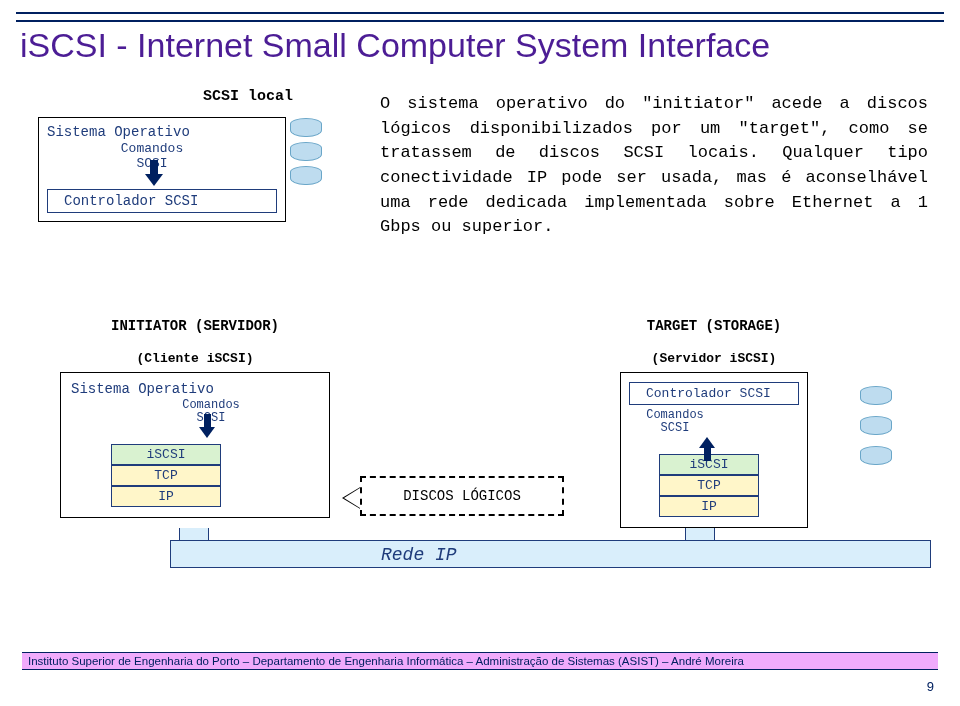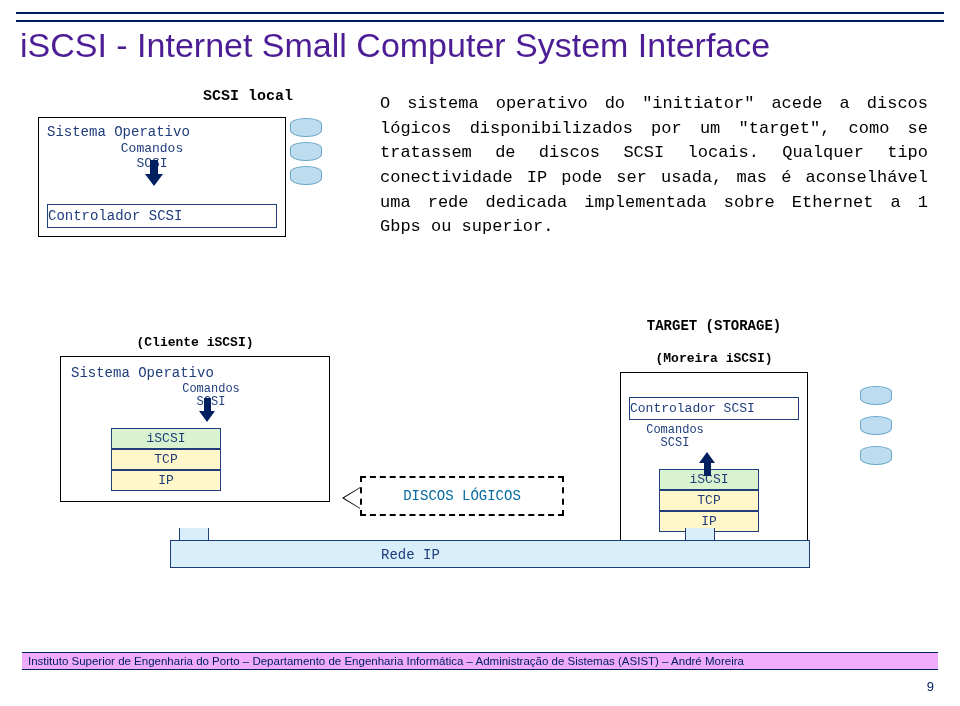--- a/index.html
+++ b/index.html
@@ -88,22 +88,22 @@
     position: relative;
     top: -26px; left: -4px;
     width: 8px; height: 14px;
     background: #002060;
   }
   .ctrl-box {
     border: 1.5px solid #1f3c7b;
     font-family: "Courier New", monospace;
     font-size: 14px;
     color: #1f3c7b;
-    padding: 3px 0;
-    margin-top: 18px;
+    padding: 3px 16px;
+    margin-top: 3px;
     background: #fff;
   }
   .disks-local {
     position: absolute;
     top: 118px; left: 290px;
   }
   .disk {
     width: 30px; height: 10px;
     border: 1.5px solid #6aa6c8;
     border-radius: 50%/50%;
@@ -212,21 +212,21 @@
   .target-col .stack { margin-left: 30px; width: 100px; }
   .target-col .cmds-block2 { margin-left: 6px; width: 80px; }
 
   .discos-logicos {
     position: absolute;
     top: 158px; left: 300px;
     width: 200px; height: 36px;
     border: 2px dashed #000;
     font-family: "Courier New", monospace;
     font-size: 14px;
-    color: #0369a1;
+    color: #000000;
     text-align: center;
     line-height: 36px;
     background: #fff;
   }
   .discos-logicos::before,
   .discos-logicos::after {
     content: "";
     position: absolute;
     width: 0; height: 0;
     border-top: 10px solid transparent;
@@ -251,29 +251,30 @@
     position:absolute; left:2px; top:-10px;
     width:0;height:0;
     border-top: 10px solid transparent;
     border-bottom: 10px solid transparent;
     border-right: 16px solid #fff;
   }
 
   .rede-ip {
     position: absolute;
     top: 222px; left: 110px;
-    width: 640px; height: 28px;
+    width: 761px; height: 28px;
     border: 1.5px solid #1f3c7b;
     background: #d9eefb;
     font-family: "Courier New", monospace;
-    font-size: 14px;
+    font-size: 18px;
     color: #1f3c7b;
     padding-left: 210px;
     line-height: 28px;
     box-sizing: border-box;
+    font-style: italic;
   }
   .rede-link-left {
     position: absolute;
     left: 119px; top: 210px;
     width: 28px; height: 12px;
     border-left: 1.5px solid #1f3c7b;
     border-right: 1.5px solid #1f3c7b;
     background: #d9eefb;
   }
   .rede-link-right {
@@ -332,20 +333,21 @@
 </div>
 <div class="disks-local">
   <div class="disk"></div>
   <div class="disk"></div>
   <div class="disk"></div>
 </div>
 
 <div class="diagram2">
 
   <div class="init-col">
+    <div class="col-title">INITIATOR (SERVIDOR)</div>
     <div class="col-sub">(Cliente iSCSI)</div>
     <div class="outer-box">
       <div class="sys-op">Sistema Operativo</div>
       <div class="cmds-block2">
         <span>Comandos</span><br>
         <span>SCSI</span>
       </div>
       <div class="arrow-down2"></div>
       <div class="stack">
         <div class="stack-row iscsi">iSCSI</div>
@@ -353,21 +355,21 @@
         <div class="stack-row ip">IP</div>
       </div>
     </div>
   </div>
 
   <div class="dashed-arrow-left"></div>
   <div class="discos-logicos">DISCOS LÓGICOS</div>
 
   <div class="target-col">
     <div class="col-title">TARGET (STORAGE)</div>
-    <div class="col-sub">(Moreira iSCSI)</div>
+    <div class="col-sub">(Servidor iSCSI)</div>
     <div class="outer-box">
       <div class="ctrl-box">Controlador SCSI</div>
       <div class="cmds-block2" style="margin-top:4px">
         <span>Comandos</span><br>
         <span>SCSI</span>
       </div>
       <div class="arrow-up2"></div>
       <div class="stack">
         <div class="stack-row iscsi">iSCSI</div>
         <div class="stack-row tcp">TCP</div>

